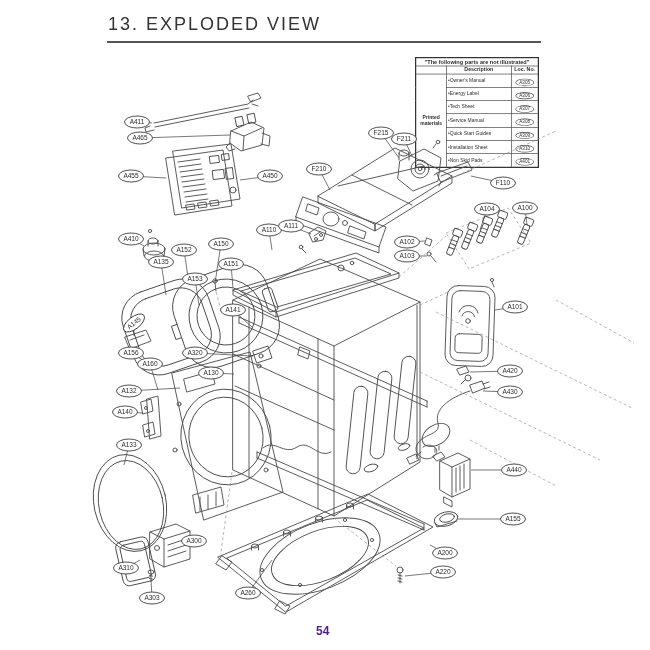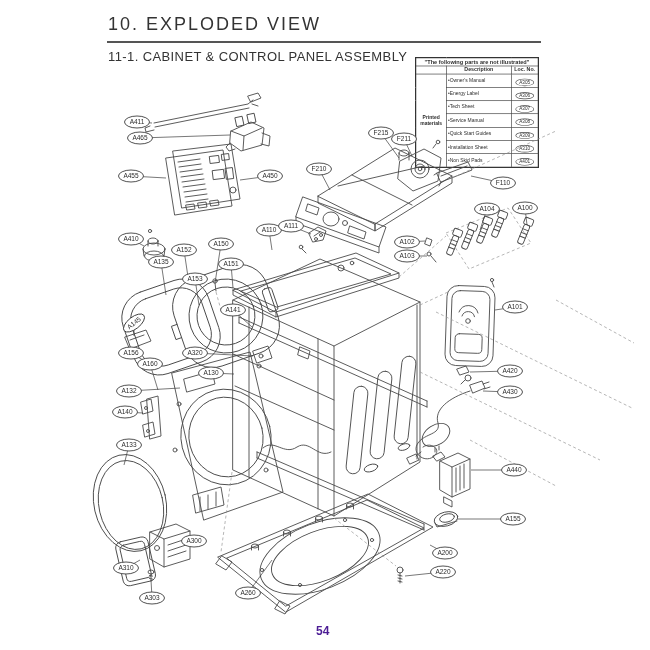--- a/index.html
+++ b/index.html
@@ -27,23 +27,22 @@
   .dash{stroke:#979797;fill:none;stroke-width:.7;stroke-dasharray:3 2.5;}
   .leader{stroke:#3d3d3d;stroke-width:.7;}
   .co-e{fill:#fff;stroke:#3d3d3d;stroke-width:.9;}
   .co-t{font:6.5px "Liberation Sans",sans-serif;fill:#2b2b2b;text-anchor:middle;}
 </style>
 </head>
 <body>
 
 <div class="page">
 
-  <h1 class="title">10. EXPLODED VIEW</h1>
+  <h1 class="title">13. EXPLODED VIEW</h1>
   <div class="rule"></div>
-  <h2 class="subtitle">11-1. CABINET  &amp; CONTROL PANEL ASSEMBLY</h2>
 
   <div class="nit-wrap">
     <table class="nit">
       <thead>
         <tr>
             <th class="tbl-title" colspan="3">"The following parts are not illustrated"</th>
           </tr>
         <tr>
           <th class="colhead"></th>
           <th class="colhead">Description</th>

